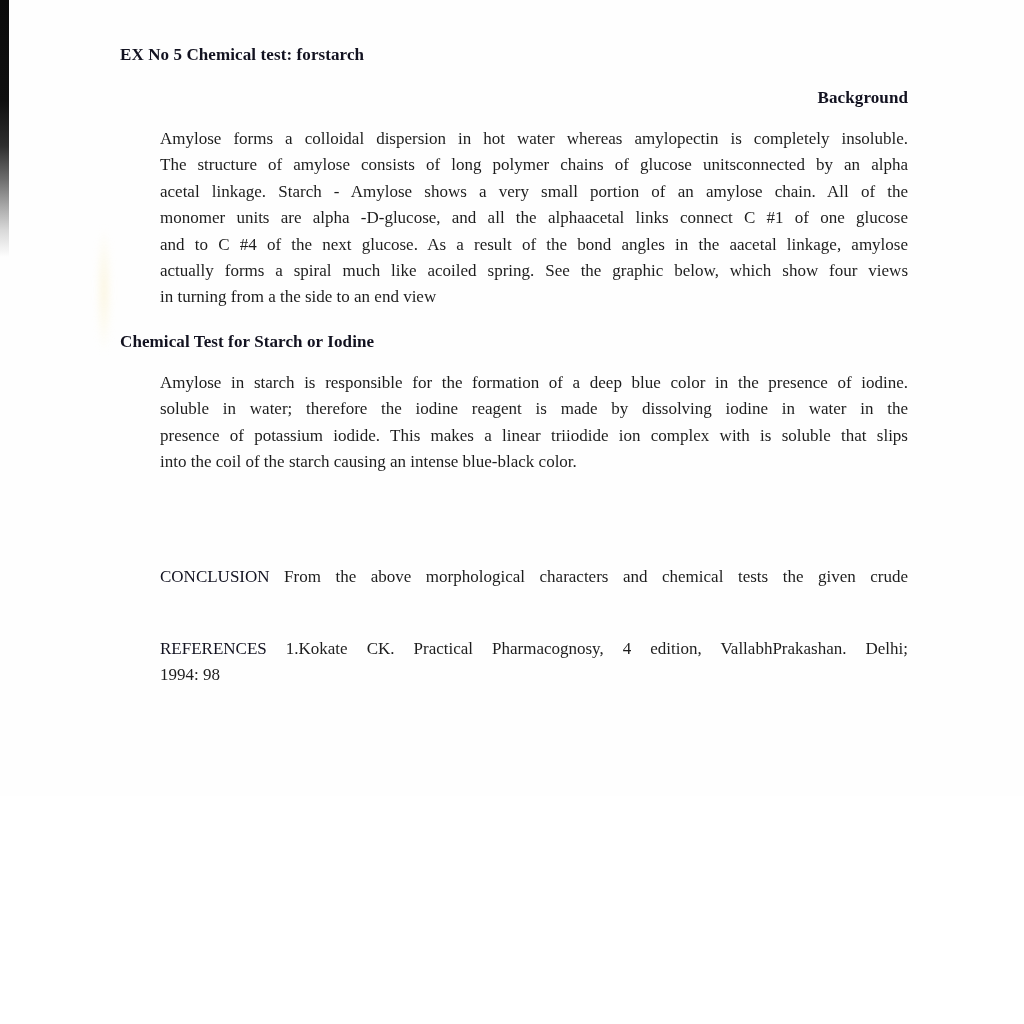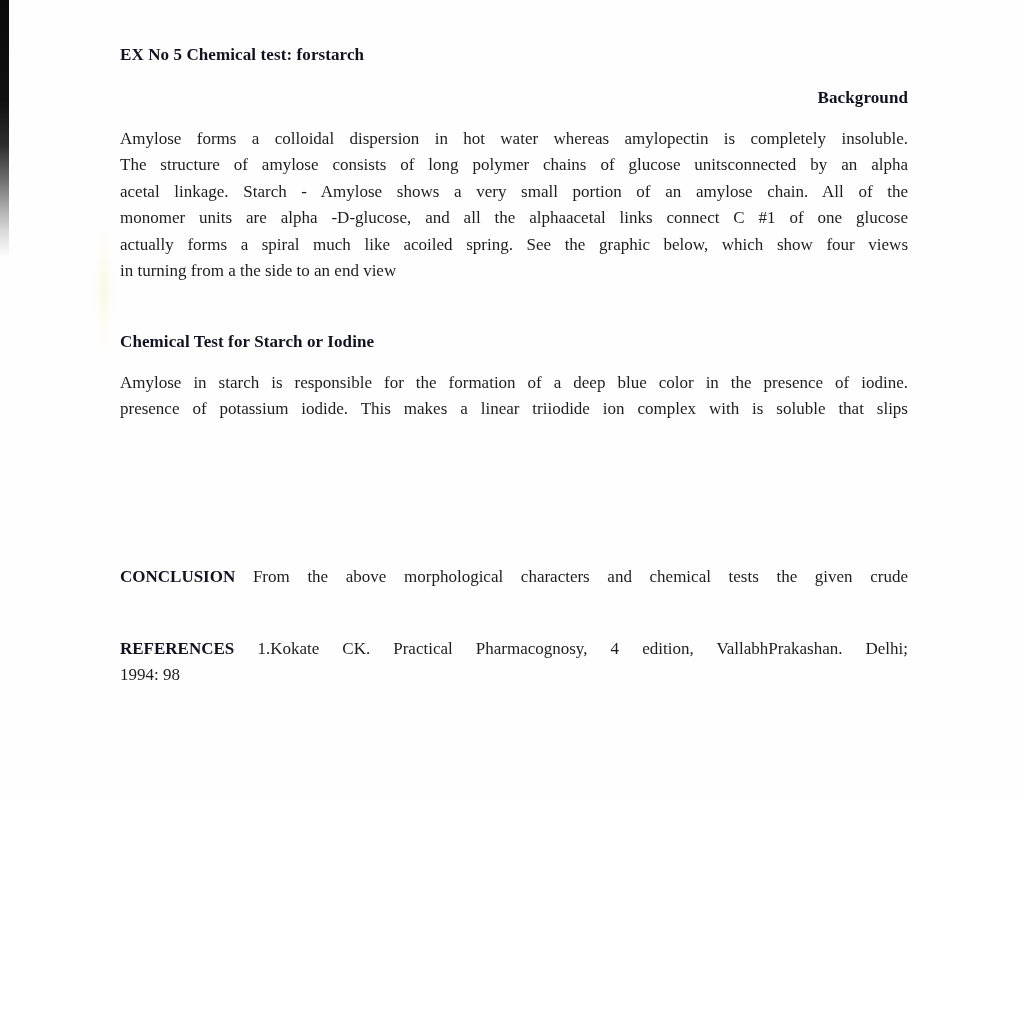--- a/index.html
+++ b/index.html
@@ -50,55 +50,59 @@
   #bg-heading    { top: 85px; text-align: right; }
   #bg-para       { top: 126px; }
   #ct-heading    { top: 329px; }
   #ct-para       { top: 370px; }
   #conclusion    { top: 564px; }
   #references    { top: 636px; }
   .line {
     text-align: justify;
     text-align-last: justify;
     white-space: normal;
+    margin-left: 40px;
   }
   .line.last {
     text-align: right;
     text-align-last: left;
   }
-  .b { font-weight: 700; color: #121220; }
+  .b { font-weight: 400; color: #121220; }
 </style>
 </head>
 <body>
 
 <div class="page">
 
   <div class="scan-edge"></div>
   <div class="scan-stain"></div>
 
   <div class="content">
 
     <div class="block heading" id="title-block">EX No 5 Chemical test: forstarch</div>
 
     <div class="block heading" id="bg-heading">Background</div>
 
     <div class="block" id="bg-para">
       <div class="line">Amylose forms a colloidal dispersion in hot water whereas amylopectin is completely insoluble.</div>
       <div class="line">The structure of amylose consists of long polymer chains of glucose unitsconnected by an alpha</div>
       <div class="line">acetal linkage. Starch - Amylose shows a very small portion of an amylose chain. All of the</div>
       <div class="line">monomer units are alpha -D-glucose, and all the alphaacetal links connect C #1 of one glucose</div>
+      <div class="line">and to C #4 of the next glucose. As a result of the bond angles in the aacetal linkage, amylose</div>
       <div class="line">actually forms a spiral much like acoiled spring. See the graphic below, which show four views</div>
       <div class="line last">in turning from a the side to an end view</div>
     </div>
 
     <div class="block heading" id="ct-heading">Chemical Test for Starch or Iodine</div>
 
     <div class="block" id="ct-para">
       <div class="line">Amylose in starch is responsible for the formation of a deep blue color in the presence of iodine.</div>
+      <div class="line">soluble in water; therefore the iodine reagent is made by dissolving iodine in water in the</div>
       <div class="line">presence of potassium iodide. This makes a linear triiodide ion complex with is soluble that slips</div>
+      <div class="line last">into the coil of the starch causing an intense blue-black color.</div>
     </div>
 
     <div class="block" id="conclusion">
       <div class="line"><span class="b">CONCLUSION</span> <span>From the above morphological characters and chemical tests the given crude</span></div>
     </div>
 
     <div class="block" id="references">
       <div class="line"><span class="b">REFERENCES</span> <span>1.Kokate CK. Practical Pharmacognosy, 4 edition, VallabhPrakashan. Delhi;</span></div>
       <div class="line last">1994: 98</div>
     </div>

